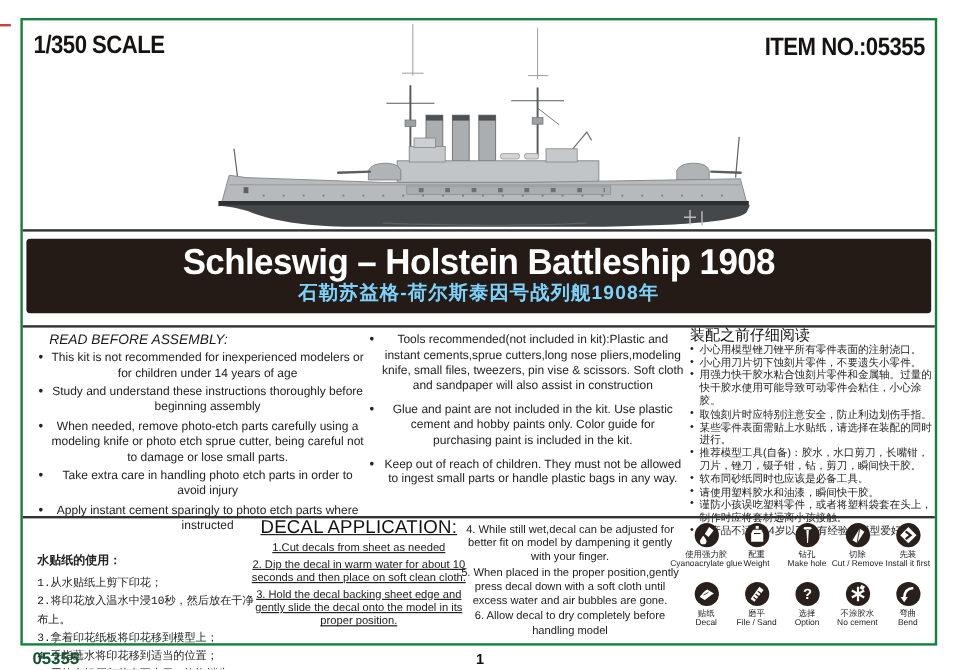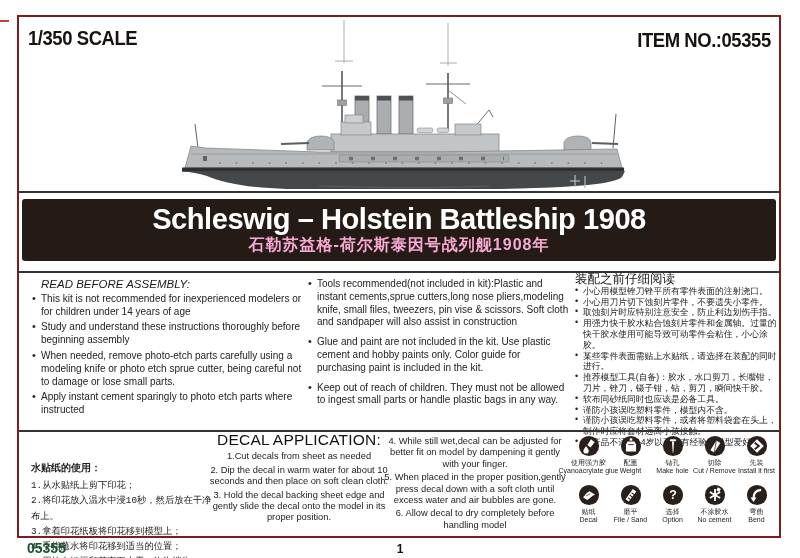--- a/index.html
+++ b/index.html
@@ -1,48 +1,48 @@
 <!DOCTYPE html>
 <html><head>
 <meta charset="utf-8">
 <style>
   html,body{margin:0;padding:0;background:#ffffff;}
   .page{position:relative;width:800px;height:558px;background:#ffffff;overflow:hidden;
         font-family:"Liberation Sans",sans-serif;color:#1c1c1c;}
   .frame{position:absolute;left:17px;top:15px;width:764px;height:523px;
-         border:2px solid #7f1d1d;box-sizing:border-box;padding-left:16px;}
+         border:2px solid #15803d;box-sizing:border-box;padding-left:16px;}
   .scale-label{position:absolute;left:9px;top:9px;font-size:21px;font-weight:bold;
          letter-spacing:-0.5px;transform:scaleX(0.88);transform-origin:left top;color:#171310;}
   .item-label{position:absolute;right:8px;top:11px;font-size:21px;font-weight:bold;
          letter-spacing:-0.5px;transform:scaleX(0.88);transform-origin:right top;color:#171310;}
   .ship{position:absolute;left:0px;top:53px;width:760px;height:122px;}
   .divider{position:absolute;left:0;width:760px;height:2px;background:#333;}
   .div1{top:174px;} .div2{top:254px;} .div3{top:413px;}
   .titlebar{position:absolute;left:3px;top:182px;width:754px;height:62px;background:#241b16;
          border-radius:3px;text-align:center;}
   .title-main{margin-top:4px;font-size:30px;line-height:32px;font-weight:bold;color:#ffffff;
          letter-spacing:-0.5px;transform:scaleX(0.97);transform-origin:center;}
-  .title-sub{font-size:16px;line-height:20px;font-weight:bold;color:#f9a8d4;letter-spacing:1px;}
+  .title-sub{font-size:16px;line-height:20px;font-weight:bold;color:#7dd3fc;letter-spacing:1px;}
   .acol{position:absolute;font-size:10px;line-height:12.8px;color:#222;}
   .acol1{left:12px;top:261px;width:274px;}
   .acol2{left:288px;top:261px;width:264px;}
   .acol3{left:556px;top:257px;width:204px;font-size:8.8px;line-height:10.8px;}
   .ahead-en{font-size:11.5px;padding-left:10px;margin-bottom:2px;color:#1a1a1a;font-style:italic;}
   .ahead-zh{font-size:12.5px;font-weight:normal;margin-bottom:1px;color:#141414;}
-  ul.blist{list-style:none;margin:0;padding:0;}
+  ul.blist{list-style:none;margin:0;padding:0;text-align:center;}
   ul.blist li{position:relative;padding-left:10px;margin-bottom:3px;}
   ul.blist li::before{content:"•";position:absolute;left:1px;top:-1px;font-size:11px;}
   ul.blist.sp li{margin-bottom:7px;}
   ul.zlist{list-style:none;margin:0;padding:0;}
   ul.zlist li{position:relative;padding-left:8px;margin-bottom:0;}
   ul.zlist li::before{content:"•";position:absolute;left:0;top:-1px;font-size:9px;}
   .dcolA{position:absolute;left:12px;top:444px;width:188px;font-size:9.3px;line-height:15.2px;color:#222;font-family:Liberation Mono, monospace;}
   .dhead-zh{font-size:10px;font-weight:bold;margin-bottom:2px;}
   .dhead-en{font-size:15.5px;letter-spacing:0.2px;color:#111;text-align:center;}
-  .dcolB{position:absolute;left:190px;top:417px;width:180px;font-size:9.3px;line-height:11.4px;color:#222;}
+  .dcolB{position:absolute;left:190px;top:417px;width:180px;font-size:9.3px;line-height:11.4px;color:#222;text-decoration:underline;}
   .dcolC{position:absolute;left:365px;top:413px;width:182px;font-size:9.3px;line-height:11.4px;color:#222;}
   ul.nlist{list-style:none;margin:6px 0 0 0;padding:0;text-align:center;}
   ul.nlist li{margin-bottom:2px;}
   .legend{position:absolute;left:549px;top:418px;width:209px;}
   .irow{display:flex;justify-content:space-between;}
   .irow2{margin-top:9px;}
   .icell{width:41px;display:flex;flex-direction:column;align-items:center;}
   .icircle{width:22px;height:22px;display:block;}
   .ilabel{font-size:7px;line-height:8px;white-space:nowrap;color:#222;text-align:center;}
   .ilabel.zh{margin-top:2px;}
@@ -133,43 +133,44 @@
     </div>
 
     <div class="divider div2"></div>
 
     <div class="acol acol1">
       <div class="ahead-en">READ BEFORE ASSEMBLY:</div>
       <ul class="blist">
         <li>This kit is not recommended for inexperienced modelers or for children under 14 years of age</li>
         <li>Study and understand these instructions thoroughly before beginning assembly</li>
         <li>When needed, remove photo-etch parts carefully using a modeling knife or photo etch sprue cutter, being careful not to damage or lose small parts.</li>
+        <li>Take extra care in handling photo etch parts in order to avoid injury</li>
         <li>Apply instant cement sparingly to photo etch parts where instructed</li>
       </ul>
     </div>
 
     <div class="acol acol2">
       <ul class="blist sp">
         <li>Tools recommended(not included in kit):Plastic and instant cements,sprue cutters,long nose pliers,modeling knife, small files, tweezers, pin vise &amp; scissors. Soft cloth and sandpaper will also assist in construction</li>
         <li>Glue and paint are not included in the kit. Use plastic cement and hobby paints only. Color guide for purchasing paint is included in the kit.</li>
         <li>Keep out of reach of children. They must not be allowed to ingest small parts or handle plastic bags in any way.</li>
       </ul>
     </div>
 
     <div class="acol acol3">
       <div class="ahead-zh">装配之前仔细阅读</div>
       <ul class="zlist">
         <li>小心用模型锉刀锉平所有零件表面的注射浇口。</li>
         <li>小心用刀片切下蚀刻片零件，不要遗失小零件。</li>
+        <li>用强力快干胶水粘合蚀刻片零件和金属轴。过量的快干胶水使用可能导致可动零件会粘住，小心涂胶。</li>
         <li>取蚀刻片时应特别注意安全，防止利边划伤手指。</li>
-        <li>用强力快干胶水粘合蚀刻片零件和金属轴。过量的快干胶水使用可能导致可动零件会粘住，小心涂胶。</li>
         <li>某些零件表面需贴上水贴纸，请选择在装配的同时进行。</li>
         <li>推荐模型工具(自备)：胶水，水口剪刀，长嘴钳，刀片，锉刀，镊子钳，钻，剪刀，瞬间快干胶。</li>
         <li>软布同砂纸同时也应该是必备工具。</li>
-        <li>谨防小孩误吃塑料零件，模型内不含。</li>
+        <li>请使用塑料胶水和油漆，瞬间快干胶。</li>
         <li>谨防小孩误吃塑料零件，或者将塑料袋套在头上，制作时应将套材远离小孩接触。</li>
         <li>本产品不适合14岁以下没有经验的模型爱好者。</li>
       </ul>
     </div>
 
     <div class="divider div3"></div>
 
     <div class="dcolA">
       <div class="dhead-zh">水贴纸的使用：</div>
       <div>1.从水贴纸上剪下印花；</div>

